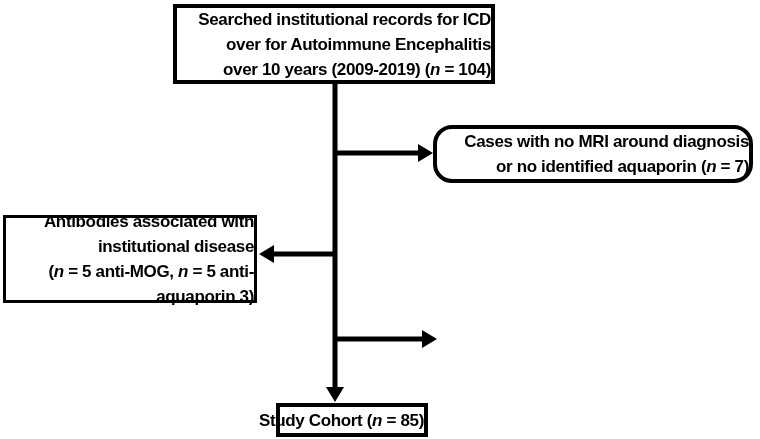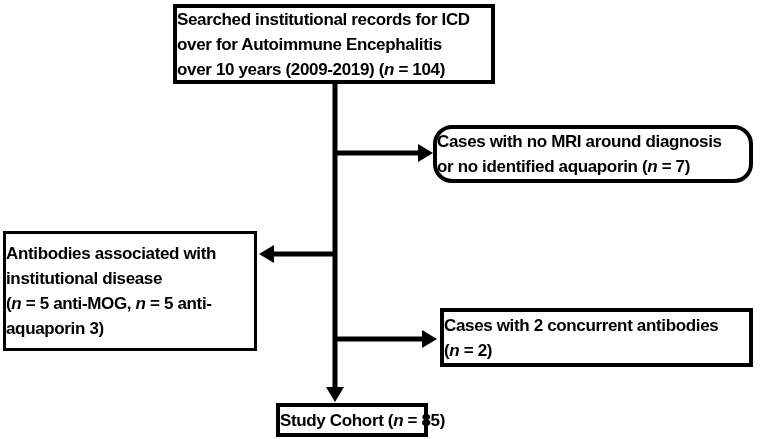--- a/index.html
+++ b/index.html
@@ -17,38 +17,38 @@
   }
   .fbox {
     position: absolute;
     box-sizing: border-box;
     border: 4px solid #000000;
     background: #ffffff;
     color: #000000;
     display: flex;
     flex-direction: column;
     justify-content: center;
-    align-items: flex-start;
+    align-items: flex-end;
     text-align: center;
     font-weight: 700;
     font-size: 17px;
     line-height: 25px;
     letter-spacing: -0.35px;
     z-index: 2;
   }
   .fbox .line {
     white-space: nowrap;
   }
   .fbox .line i {
     font-style: italic;
     font-weight: 700;
   }
   #box-top    { left: 173px; top: 4px;   width: 322px; height: 80px; }
   #box-right1 { left: 433px; top: 125px; width: 320px; height: 58px; border-radius: 19px; }
-  #box-left   { left: 3px;   top: 215px; width: 254px; height: 120px; border-width: 3px; margin-top: 16px; }
+  #box-left   { left: 3px;   top: 215px; width: 254px; height: 88px; border-width: 3px; }
   #box-right2 { left: 440px; top: 308px; width: 313px; height: 59px; }
   #box-bottom { left: 232px; top: 403px; width: 152px; height: 34px; margin-left: 44px; }
   #connectors {
     position: absolute;
     left: 0;
     top: 0;
     z-index: 1;
   }
 </style>
 </head>
@@ -78,22 +78,18 @@
       <div class="line"><span>or no identified aquaporin (</span><i>n</i><span> = 7)</span></div>
     </div>
 
   <div id="box-left" class="fbox">
       <div class="line"><span>Antibodies associated with</span></div>
       <div class="line"><span>institutional disease</span></div>
       <div class="line"><span>(</span><i>n</i><span> = 5 anti-MOG, </span><i>n</i><span> = 5 anti-</span></div>
       <div class="line"><span>aquaporin 3)</span></div>
     </div>
 
-  <div id="box-right2" class="fbox">
-      <div class="line"><span>Cases with 2 concurrent antibodies</span></div>
-      <div class="line"><span>(</span><i>n</i><span> = 2)</span></div>
-    </div>
 
   <div id="box-bottom" class="fbox">
       <div class="line"><span>Study Cohort (</span><i>n</i><span> = 85)</span></div>
     </div>
 
 </div>
 
 </body></html>

